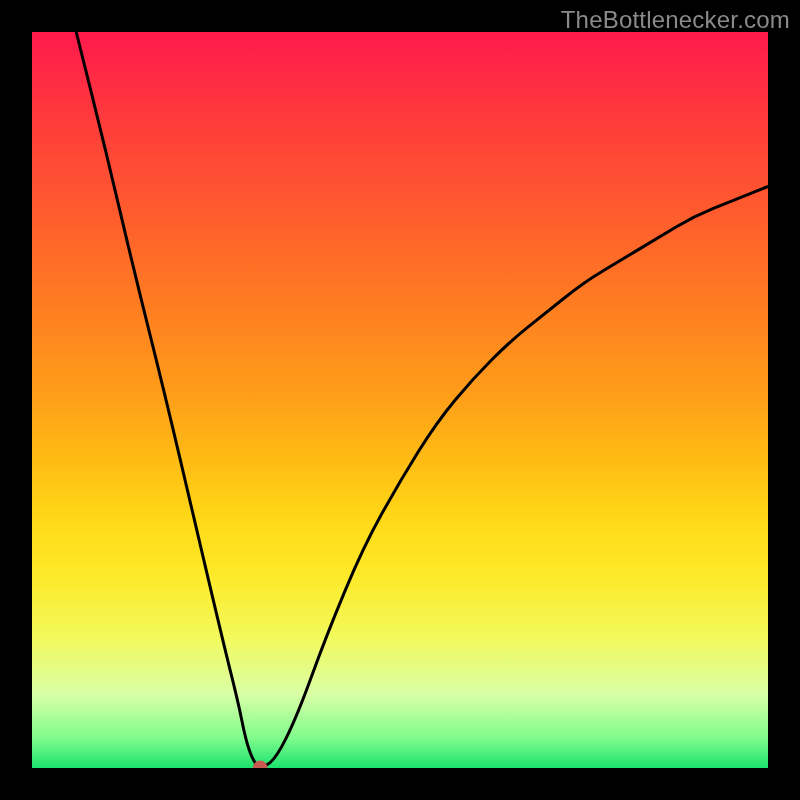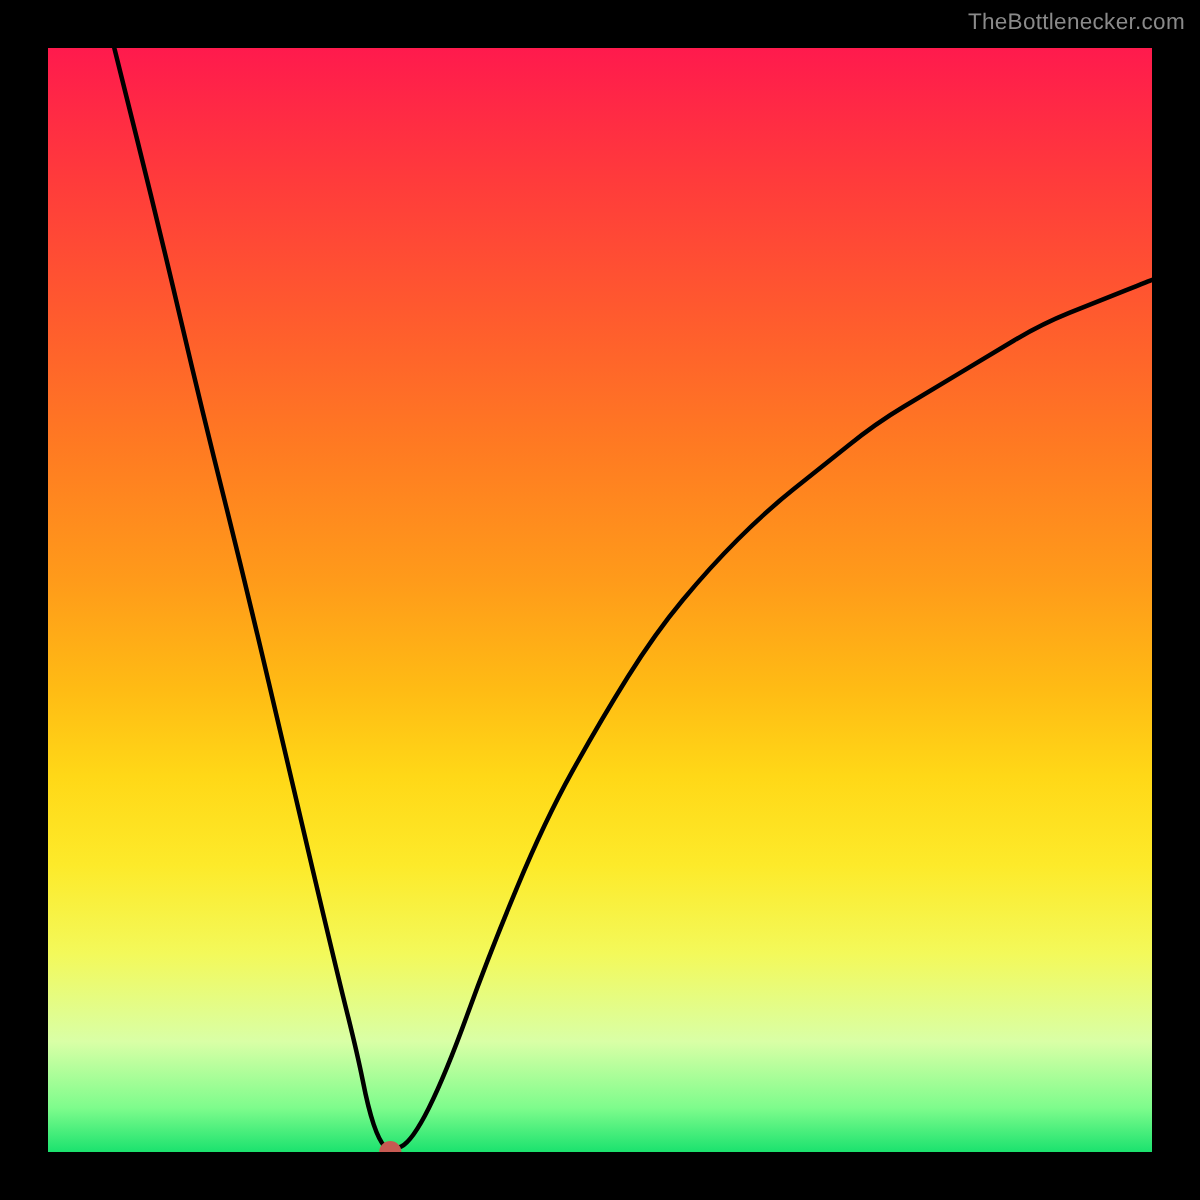--- a/index.html
+++ b/index.html
@@ -48,21 +48,21 @@
   }
   svg.curve {
     position: absolute;
     inset: 0;
   }
   .watermark {
     position: absolute;
     top: 6px;
     right: 10px;
     color: #8a8a8a;
-    font-size: 15px;
+    font-size: 24px;
     font-weight: 500;
     letter-spacing: 0.2px;
     user-select: none;
   }
 </style>
 </head>
 <body>
 
 <div class="frame">
   <div class="watermark">TheBottlenecker.com</div>

